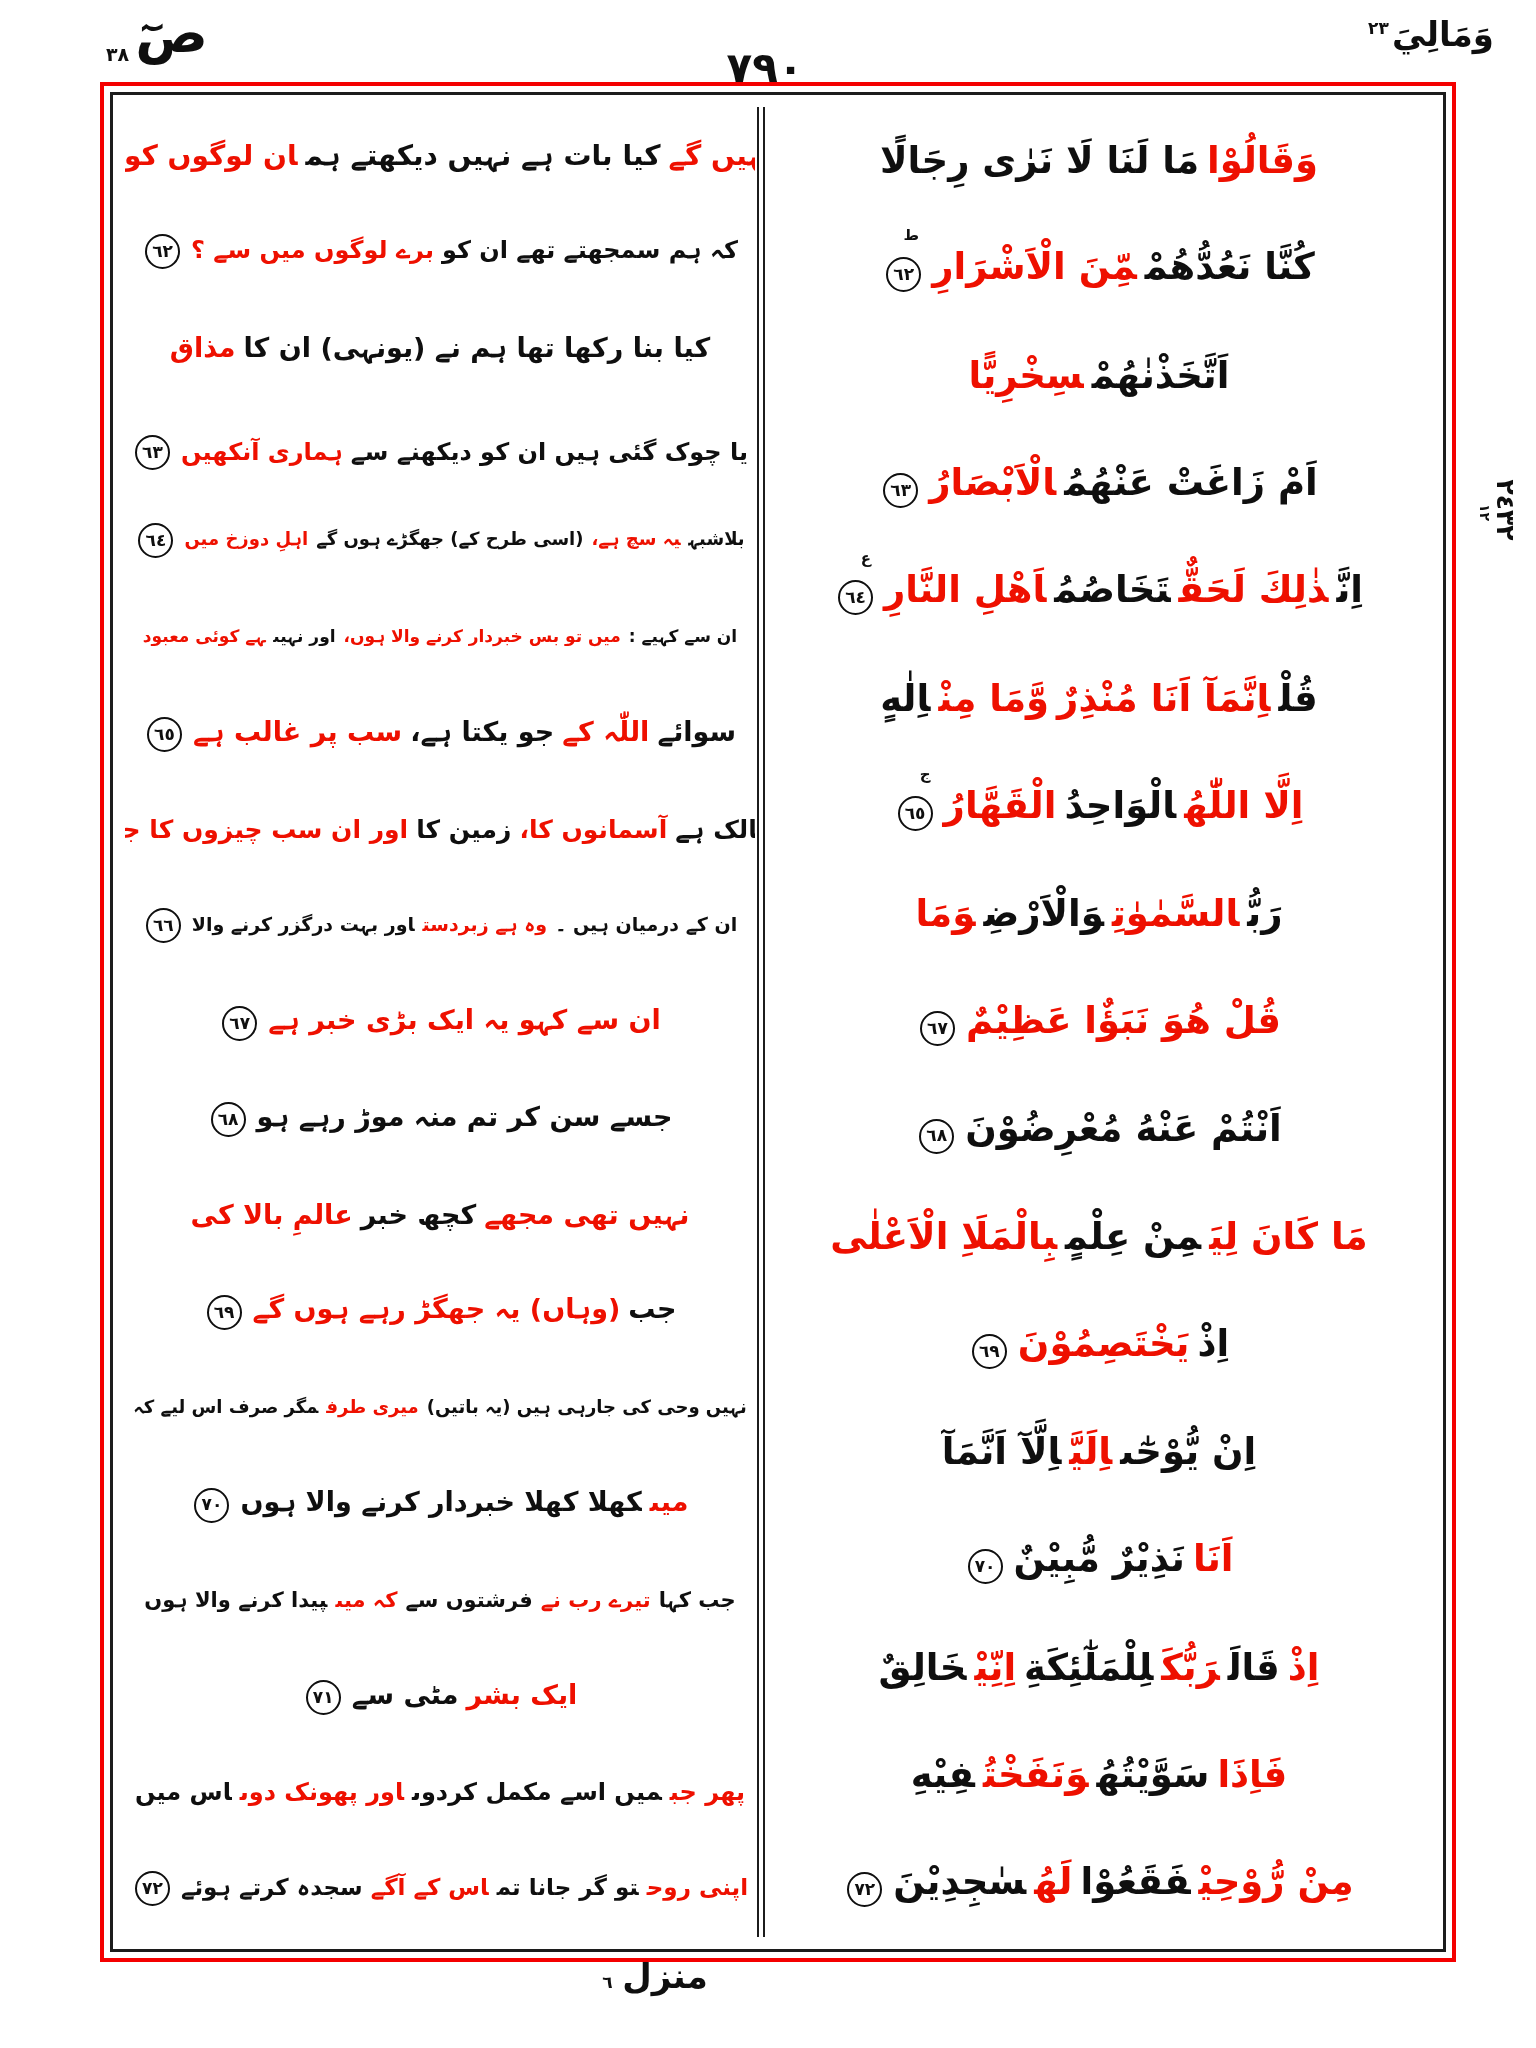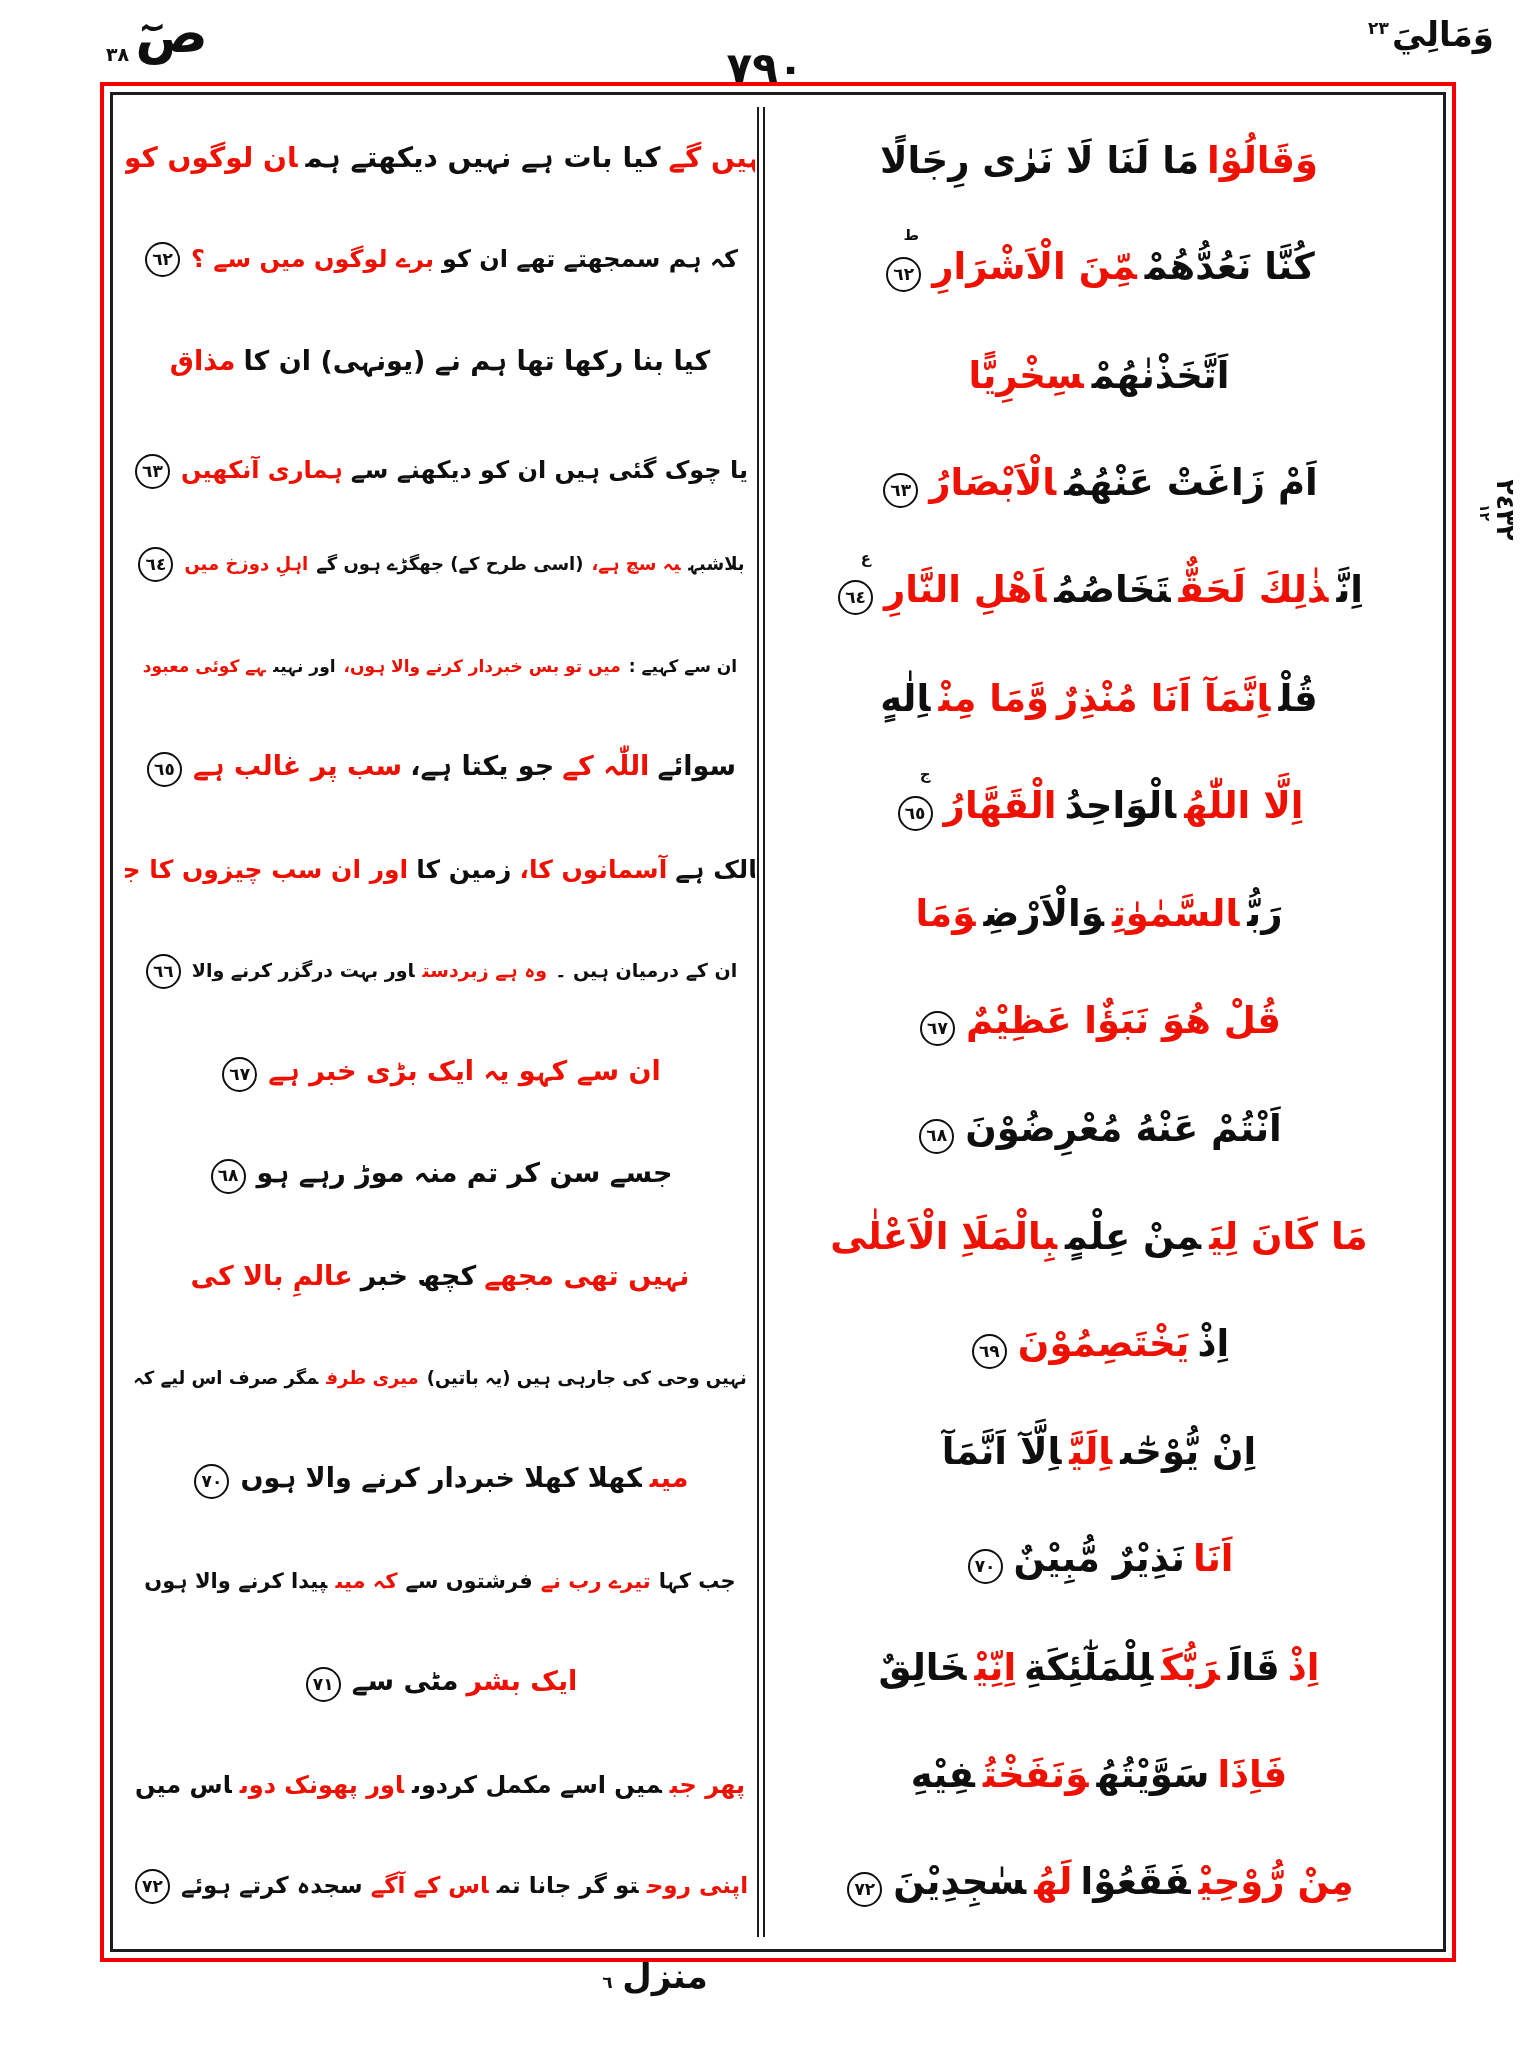--- a/index.html
+++ b/index.html
@@ -110,20 +110,23 @@
             <div class="linewrap">
               <div class="line ur"><span class="seg red">ان سے کہو یہ ایک بڑی خبر ہے</span><span class="medwrap"><span class="medallion">٦٧</span></span></div>
             </div>
             <div class="linewrap">
               <div class="line ur"><span class="seg black">جسے سن کر تم منہ موڑ رہے ہو</span><span class="medwrap"><span class="medallion">٦٨</span></span></div>
             </div>
             <div class="linewrap">
               <div class="line ur"><span class="seg red">نہیں تھی مجھے</span><span class="seg black">کچھ خبر</span><span class="seg red">عالمِ بالا کی</span></div>
             </div>
             <div class="linewrap">
+              <div class="line ur"><span class="seg black">جب</span><span class="seg red">(وہاں) یہ جھگڑ رہے ہوں گے</span><span class="medwrap"><span class="medallion">٦٩</span></span></div>
+            </div>
+            <div class="linewrap">
               <div class="line ur" style="font-size: 18px;"><span class="seg black">نہیں وحی کی جارہی ہیں (یہ باتیں)</span><span class="seg red">میری طرف</span><span class="seg black">مگر صرف اس لیے کہ</span></div>
             </div>
             <div class="linewrap">
               <div class="line ur"><span class="seg red">میں</span><span class="seg black">کھلا کھلا خبردار کرنے والا ہوں</span><span class="medwrap"><span class="medallion">٧٠</span></span></div>
             </div>
             <div class="linewrap">
               <div class="line ur" style="font-size: 21px;"><span class="seg black">جب کہا</span><span class="seg red">تیرے رب نے</span><span class="seg black">فرشتوں سے</span><span class="seg red">کہ میں</span><span class="seg black">پیدا کرنے والا ہوں</span></div>
             </div>
             <div class="linewrap">
               <div class="line ur"><span class="seg red">ایک بشر</span><span class="seg black">مٹی سے</span><span class="medwrap"><span class="medallion">٧١</span></span></div>

